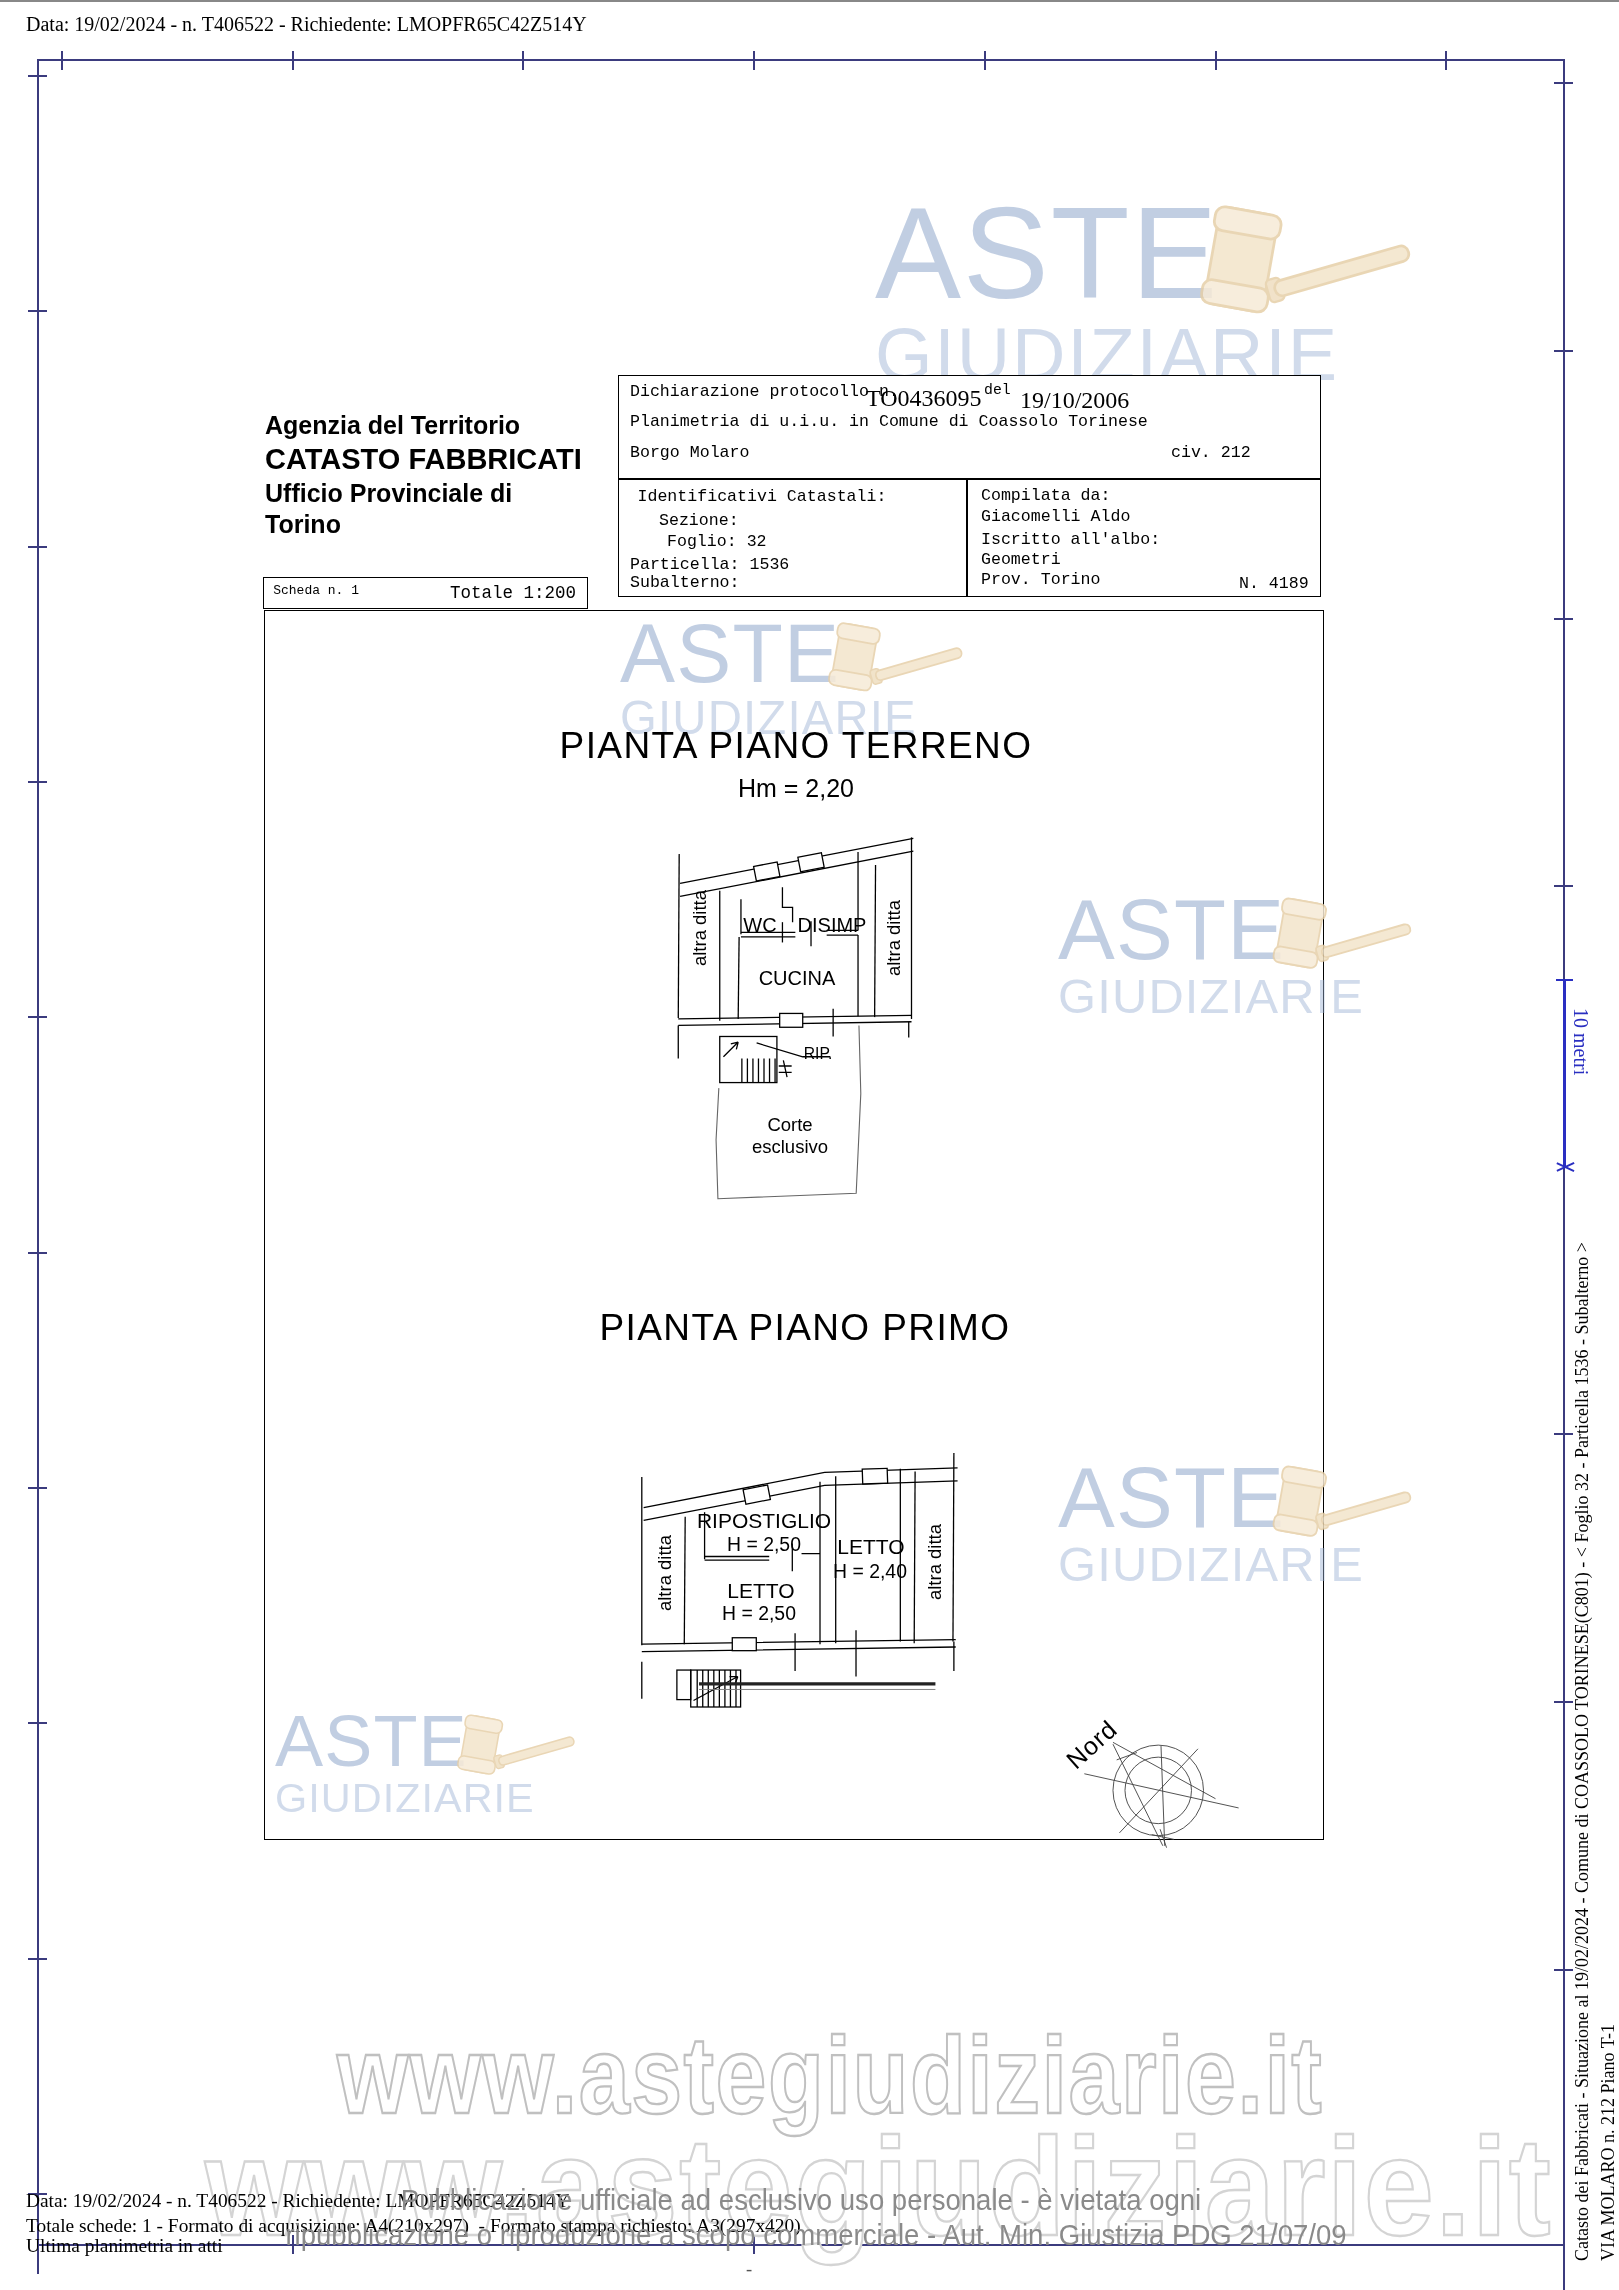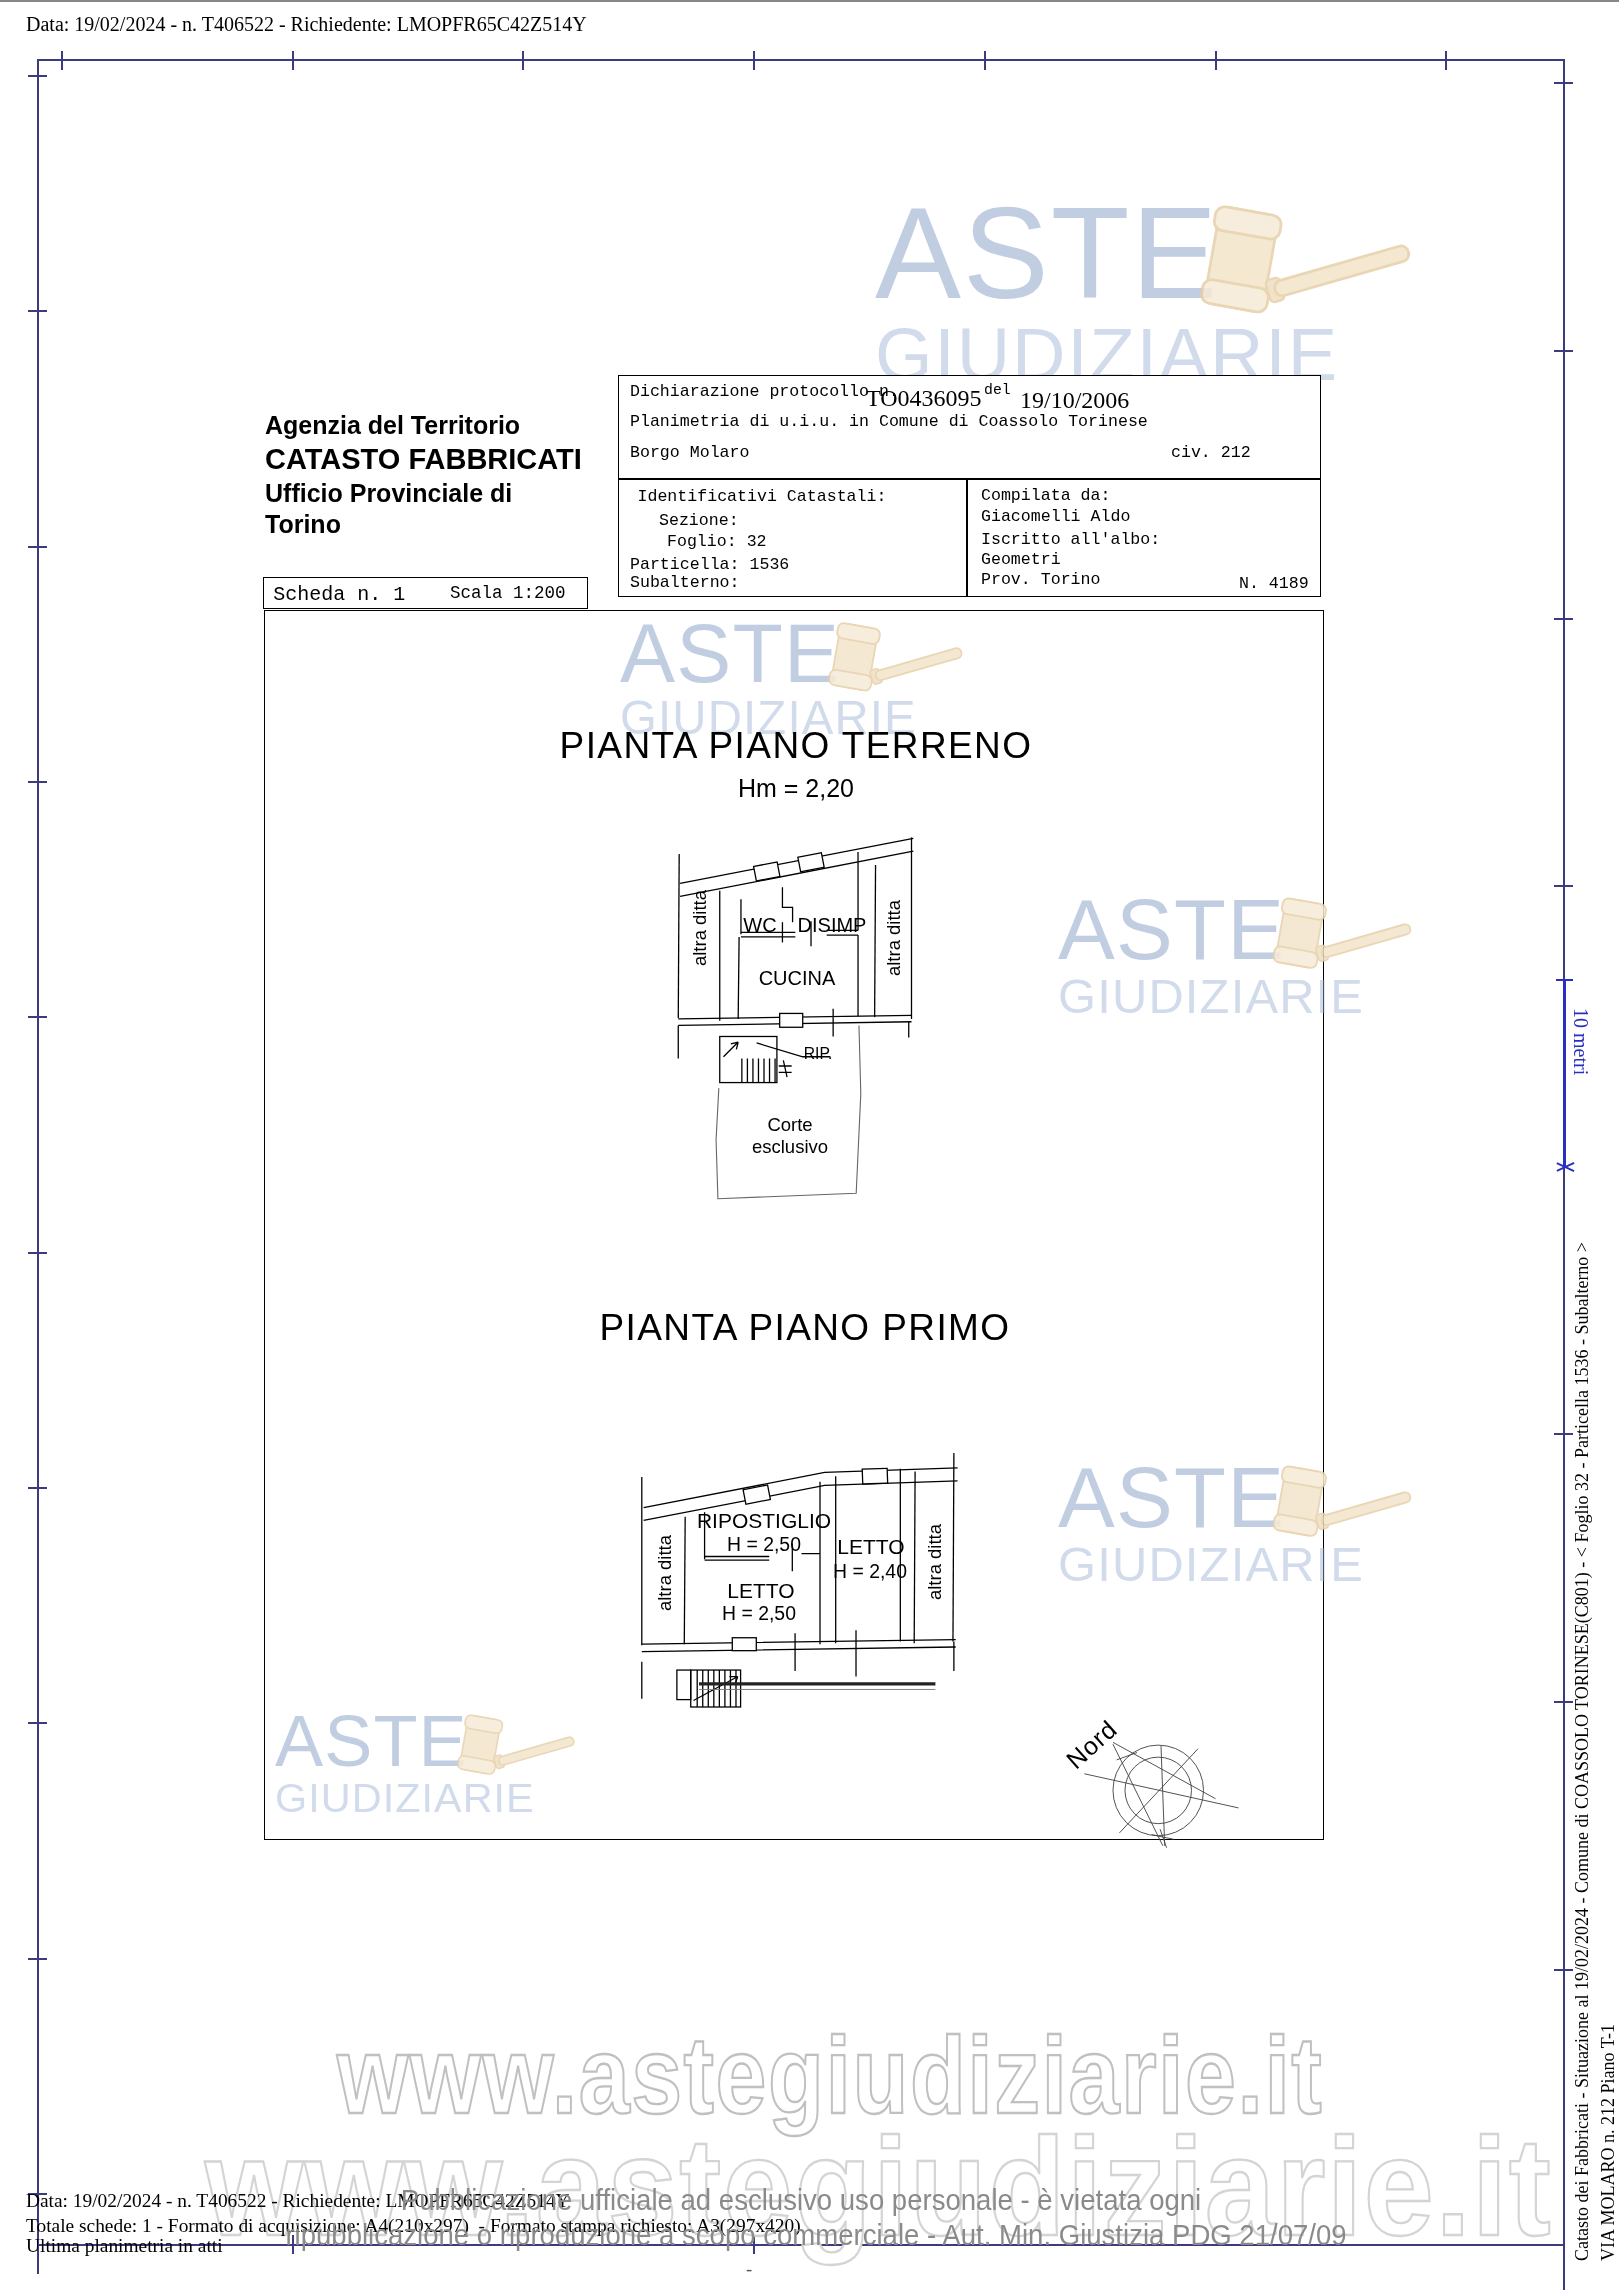--- a/index.html
+++ b/index.html
@@ -128,22 +128,22 @@
 
     <div class="abs mono" style="left:362px;top:110px">Compilata da:</div>
     <div class="abs mono" style="left:362px;top:131px">Giacomelli Aldo</div>
     <div class="abs mono" style="left:362px;top:154px">Iscritto all'albo:</div>
     <div class="abs mono" style="left:362px;top:174px">Geometri</div>
     <div class="abs mono" style="left:362px;top:194px">Prov. Torino</div>
     <div class="abs mono" style="left:620px;top:198px">N. 4189</div>
   </div>
 
   <div class="bbox" style="left:263px;top:575px;width:323px;height:29.5px;background:#fff;z-index:5">
-    <div class="abs mono" style="left:9.2px;top:4.6px;font-size:20px">Scheda n. 1</div>
-    <div class="abs mono" style="left:186px;top:4.6px;font-size:17.5px">Scala 1:200</div>
+    <div class="abs mono" style="left:9.2px;top:4.6px;font-size:13px">Scheda n. 1</div>
+    <div class="abs mono" style="left:186px;top:4.6px;font-size:17.5px">Totale 1:200</div>
   </div>
 
   <div class="bbox" style="left:264px;top:608px;width:1058px;height:1228px"></div>
 
   <div class="logo" style="left:620px;top:613px;transform:scale(0.64)">
     <div class="w1">ASTE</div>
     <div class="w2">GIUDIZIARIE</div>
     <svg width="231" height="148" viewBox="0 0 250 160">
       <g transform="rotate(10 62 75)">
         <rect x="30" y="22" width="64" height="106" rx="12" fill="#f3e4ca" stroke="#e6cfa8" stroke-width="3"></rect>

